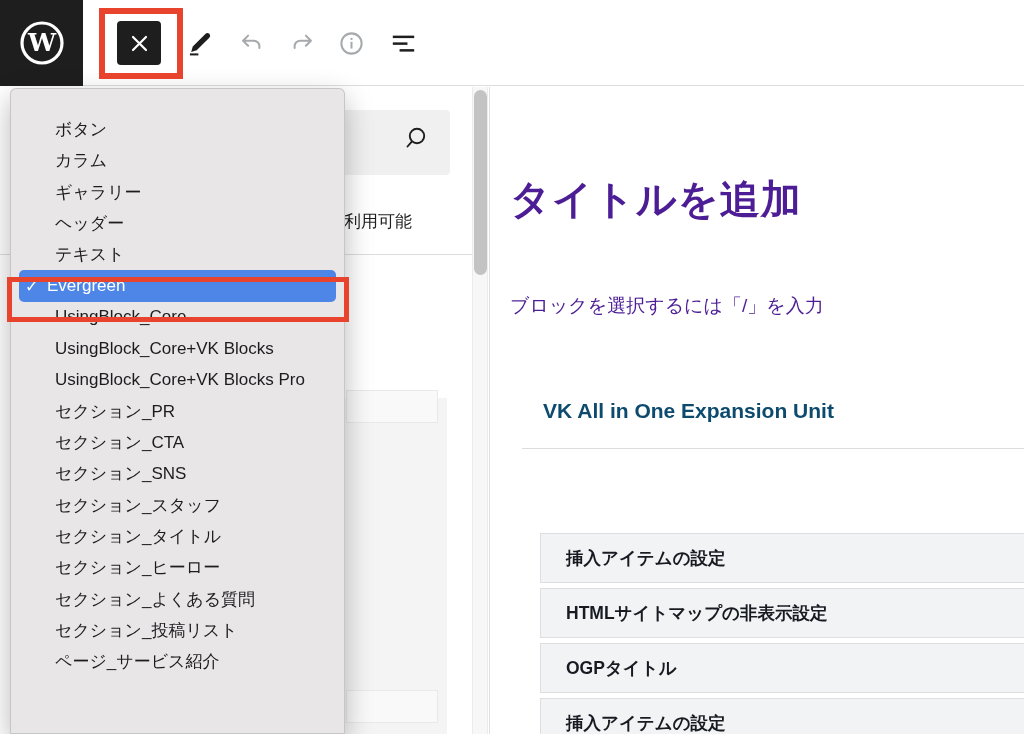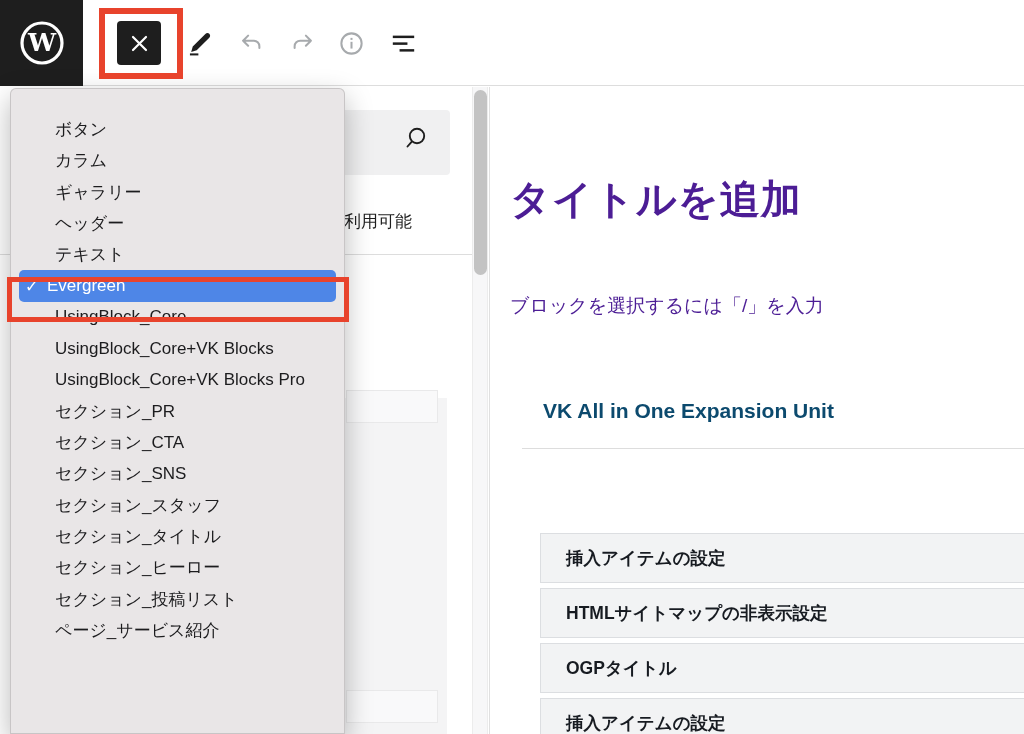--- a/index.html
+++ b/index.html
@@ -292,20 +292,24 @@
       <div class="dd-item">
 
         <span>セクション_タイトル</span>
       </div>
       <div class="dd-item">
 
         <span>セクション_ヒーロー</span>
       </div>
       <div class="dd-item">
 
+        <span>セクション_よくある質問</span>
+      </div>
+      <div class="dd-item">
+
         <span>セクション_投稿リスト</span>
       </div>
       <div class="dd-item">
 
         <span>ページ_サービス紹介</span>
       </div>
     </div>
 
   <div class="annotation anno-close"></div>
   <div class="annotation anno-evergreen"></div>

